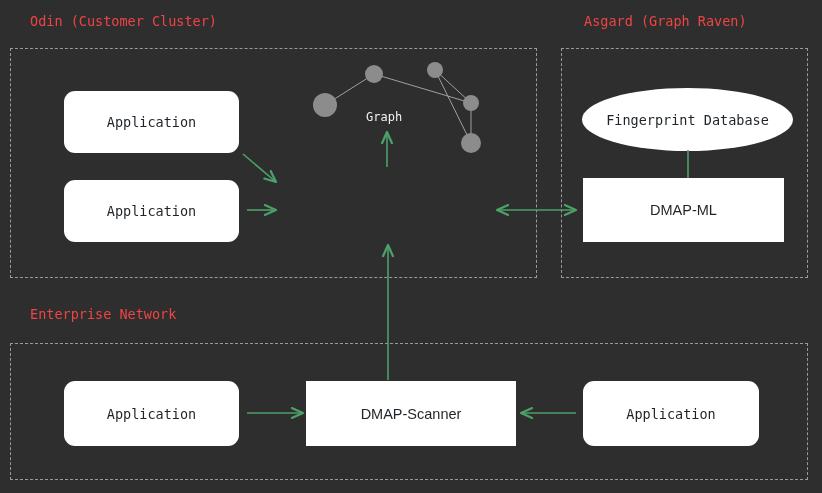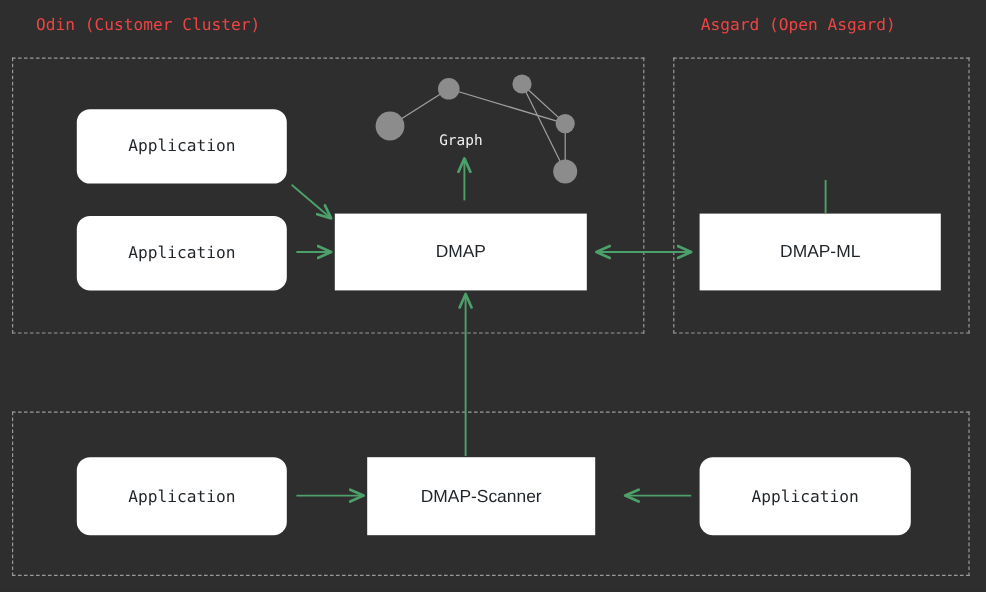--- a/index.html
+++ b/index.html
@@ -87,22 +87,23 @@
     height: 493px;
   }
 </style>
 </head>
 <body>
 
 <div id="canvas">
 
   <div class="zone-label" style="left:30px; top:13px;">Odin (Customer Cluster)</div>
 
-  <div class="zone-label" style="left:584px; top:13px;">Asgard (Open Asgard)</div>
+  <div class="zone-label" style="left:584px; top:13px;">Asgard (Graph Raven)</div>
 
+  <div class="zone-label" style="left:30px; top:306px;">Enterprise Network</div>
 
   <div class="zone-box" style="left:10px; top:48px; width:527px; height:230px;"></div>
 
   <div class="zone-box" style="left:561px; top:48px; width:247px; height:230px;"></div>
 
   <div class="zone-box" style="left:10px; top:343px; width:798px; height:137px;"></div>
 
   <svg class="graph-svg" viewBox="0 0 822 493">
     <g id="graph-edges">
         <line x1="325" y1="105" x2="374" y2="74" stroke="#a0a0a0" stroke-width="1"></line>
@@ -119,28 +120,28 @@
         <circle cx="471" cy="143" r="10" fill="#8c8c8c"></circle>
       </g>
   </svg>
 
   <div class="graph-label" style="left:366px; top:110px;">Graph</div>
 
   <div class="node-box rounded mono" style="left:64px; top:91px; width:175px; height:62px;">Application</div>
 
   <div class="node-box rounded mono" style="left:64px; top:180px; width:175px; height:62px;">Application</div>
 
-  <div class="node-box sans" style="left:279px; top:178px; width:210px; height:64px;">DMAP</div>
 
+  <div class="node-ellipse" style="left:582px; top:88px; width:211px; height:63px;">Fingerprint Database</div>
 
   <div class="node-box sans" style="left:583px; top:178px; width:201px; height:64px;">DMAP-ML</div>
 
   <div class="node-box rounded mono" style="left:64px; top:381px; width:175px; height:65px;">Application</div>
 
-  <div class="node-box sans" style="left:306px; top:381px; width:190px; height:65px;">DMAP-Scanner</div>
+  <div class="node-box sans" style="left:306px; top:381px; width:210px; height:65px;">DMAP-Scanner</div>
 
   <div class="node-box rounded mono" style="left:583px; top:381px; width:176px; height:65px;">Application</div>
 
   <svg class="overlay" viewBox="0 0 822 493">
     <defs>
       <marker id="ah-end" markerWidth="9" markerHeight="9" refX="7.6" refY="4" orient="auto" markerUnits="strokeWidth">
         <path d="M0.6,0.9 L7.6,4 L0.6,7.1" fill="none" stroke="#4ca06a" stroke-width="1.4" stroke-linecap="round" stroke-linejoin="round"></path>
       </marker>
       <marker id="ah-start" markerWidth="9" markerHeight="9" refX="1.4" refY="4" orient="auto" markerUnits="strokeWidth">
         <path d="M8.4,0.9 L1.4,4 L8.4,7.1" fill="none" stroke="#4ca06a" stroke-width="1.4" stroke-linecap="round" stroke-linejoin="round"></path>

